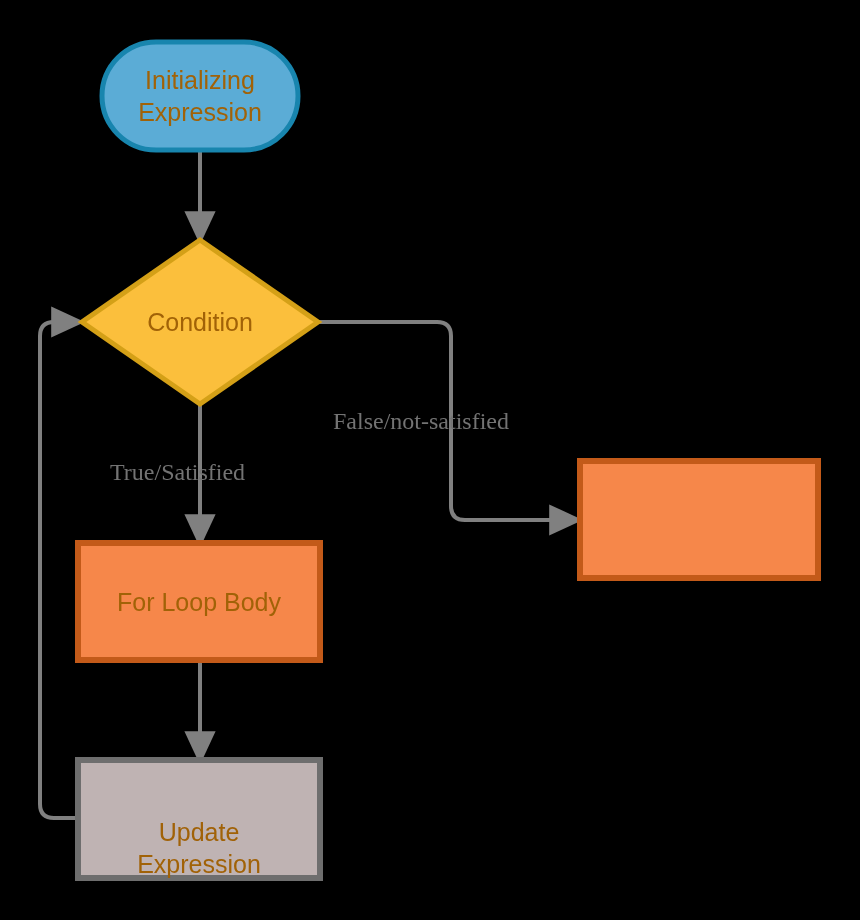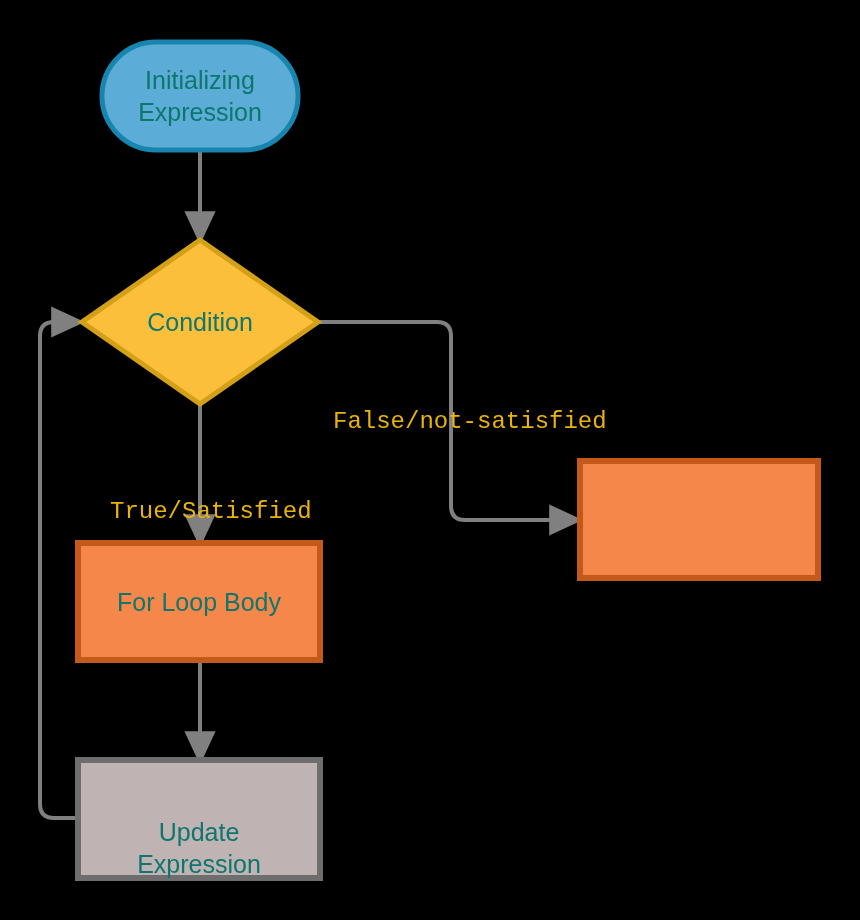--- a/index.html
+++ b/index.html
@@ -21,32 +21,32 @@
     left: 0;
     width: 860px;
     height: 920px;
   }
   .node-label {
     position: absolute;
     display: flex;
     align-items: center;
     justify-content: center;
     text-align: center;
-    color: #0f766e;
+    color: #a16207;
     font-size: 25px;
     line-height: 1.28;
     font-family: "Liberation Sans", sans-serif;
     pointer-events: none;
     white-space: pre-line;
   }
   .edge-label {
     position: absolute;
-    color: #eab308;
+    color: #737373;
     font-size: 24px;
-    font-family: Liberation Mono, monospace;
+    font-family: Liberation Serif, serif;
     white-space: nowrap;
   }
 </style>
 </head>
 <body>
 
 <div id="canvas">
 
   <svg class="layer" viewBox="0 0 860 920">
     <defs>
@@ -83,17 +83,17 @@
 Expression</div>
 
   <div class="node-label" style="left:78px; top:543px; width:242px; height:117px;">For Loop Body</div>
 
   <div class="node-label" style="left:82px; top:240px; width:236px; height:164px;">Condition</div>
 
   <div class="node-label" style="left:78px; top:789px; width:242px; height:118px;">Update
 Expression</div>
 
 
-  <div class="edge-label" style="left:110px; top:459px;margin-top:39px;">True/Satisfied</div>
+  <div class="edge-label" style="left:110px; top:459px;">True/Satisfied</div>
 
   <div class="edge-label" style="left:333px; top:408px;">False/not-satisfied</div>
 
 </div>
 
 </body></html>

